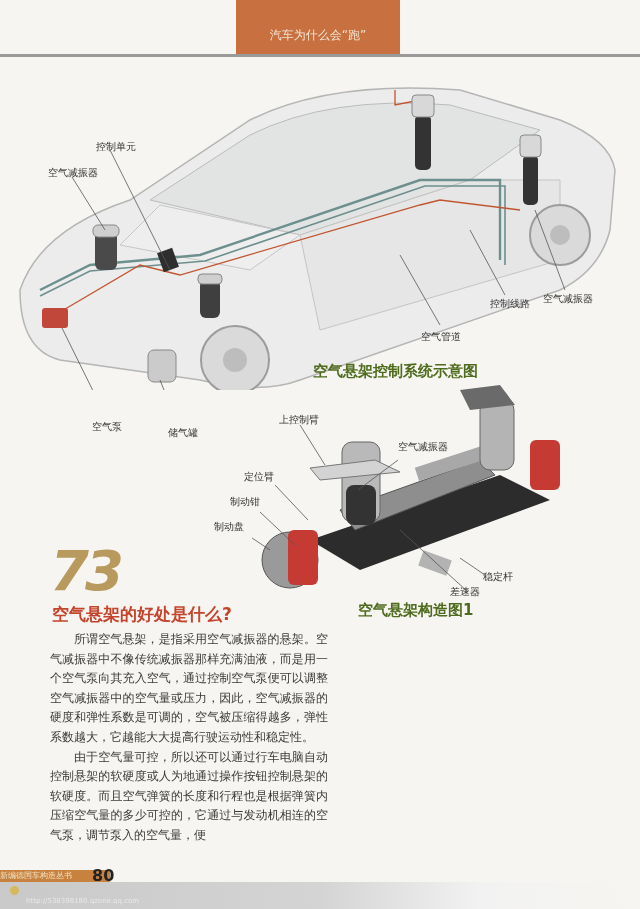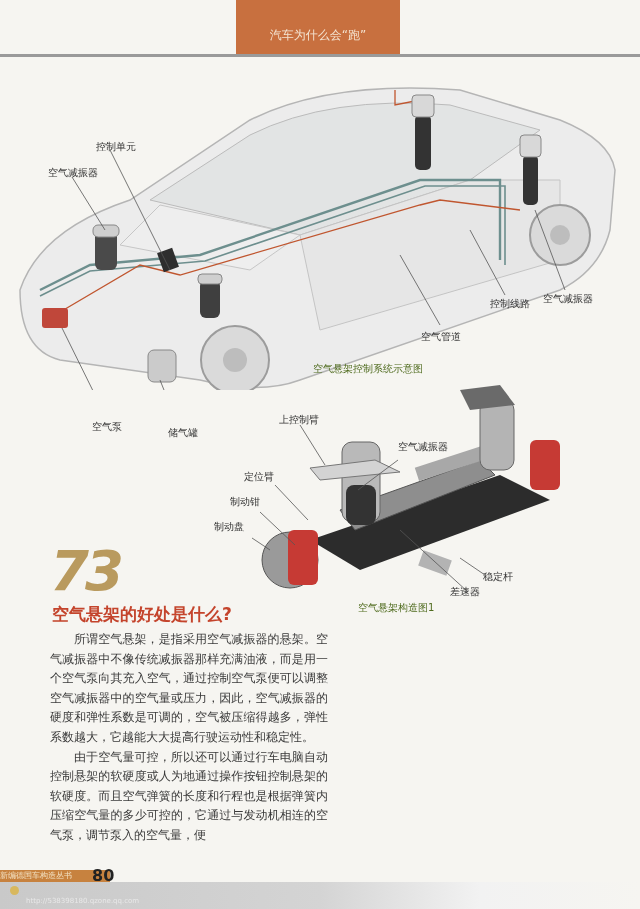--- a/index.html
+++ b/index.html
@@ -1,21 +1,21 @@
 <!DOCTYPE html>
 <html><head>
 <meta charset="utf-8">
 <style>
   html, body { margin:0; padding:0; }
   body { width:640px; height:909px; background:#f6f5f1; position:relative; overflow:hidden; font-family:"DejaVu Sans", sans-serif; }
   .header-tab { position:absolute; left:236px; top:0; width:164px; height:54px; background:#c8703f; color:#f4e3d0; font-size:12px; display:flex; align-items:flex-end; justify-content:center; padding-bottom:10px; box-sizing:border-box; }
   .header-rule { position:absolute; left:0; top:54px; width:640px; height:3px; background:#9a9a9a; }
   .fig { position:absolute; }
   .label { position:absolute; font-size:10px; color:#333; white-space:nowrap; }
-  .caption { position:absolute; font-size:10px; font-weight:normal; color:#4f6b1e; white-space:nowrap; }
+  .caption { position:absolute; font-size:15px; font-weight:bold; color:#4f6b1e; white-space:nowrap; }
   svg .line { stroke:#555; stroke-width:0.8; fill:none; }
   .qnum { position:absolute; left:50px; top:543px; font-size:56px; font-style:italic; font-weight:bold; color:#b99a5e; letter-spacing:-4px; line-height:1; }
   .qtitle { position:absolute; left:52px; top:603px; font-size:17px; color:#c4442c; font-weight:bold; }
   .col { position:absolute; top:630px; width:278px; font-size:12px; line-height:19.6px; color:#3a3a3a; text-align:justify; }
   .col p { margin:0; text-indent:2em; }
   .col p.cont { text-indent:0; }
   .col-left { left:50px; }
   .col-right { left:322px; }
   .footer-band { position:absolute; left:0; top:870px; width:110px; height:12px; background:#c7823f; color:#f3e2c4; font-size:8px; line-height:12px; padding-left:0; box-sizing:border-box; }
   .page-num { position:absolute; left:92px; top:866px; font-size:16px; font-weight:bold; color:#222; }

